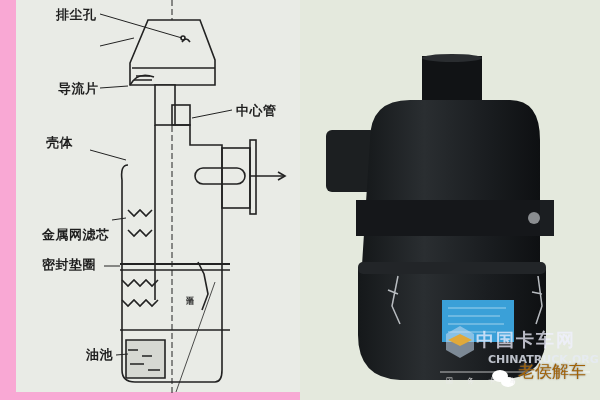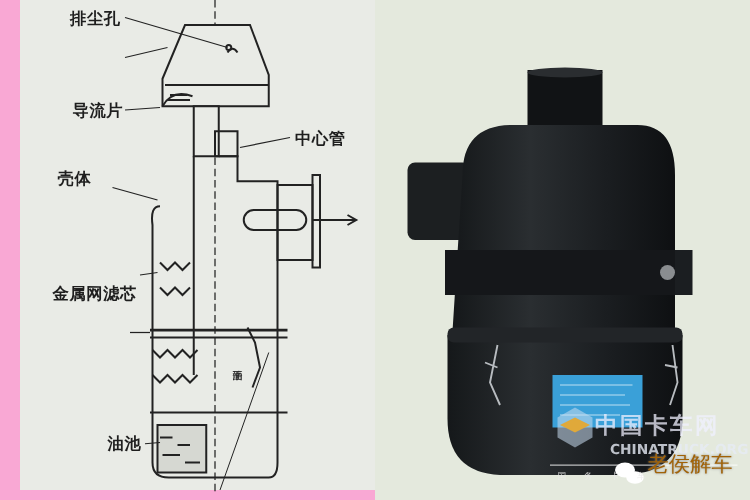--- a/index.html
+++ b/index.html
@@ -68,20 +68,21 @@
       <line x1="116" y1="355" x2="128" y2="354" stroke-width="1"></line>
       <line x1="215" y1="282" x2="176" y2="392" stroke-width="0.8"></line>
     </g>
   </svg>
 
   <div class="lbl" style="left:56px;top:6px;">排尘孔</div>
   <div class="lbl" style="left:58px;top:80px;">导流片</div>
   <div class="lbl" style="left:236px;top:102px;">中心管</div>
   <div class="lbl" style="left:46px;top:134px;">壳体</div>
   <div class="lbl" style="left:42px;top:210px;margin-top:16px;">金属网滤芯</div>
+  <div class="lbl" style="left:42px;top:256px;">密封垫圈</div>
   <div class="tiny" style="left:183px;top:290px;">油平面</div>
   <div class="lbl" style="left:74px;top:346px;margin-left:12px;">油池</div>
 </div>
 
 <div class="right-panel">
   <svg width="300" height="400">
     <defs>
       <linearGradient id="bodyg" x1="0" x2="1">
         <stop offset="0" stop-color="#15181a"></stop>
         <stop offset="0.35" stop-color="#2a2e31"></stop>

